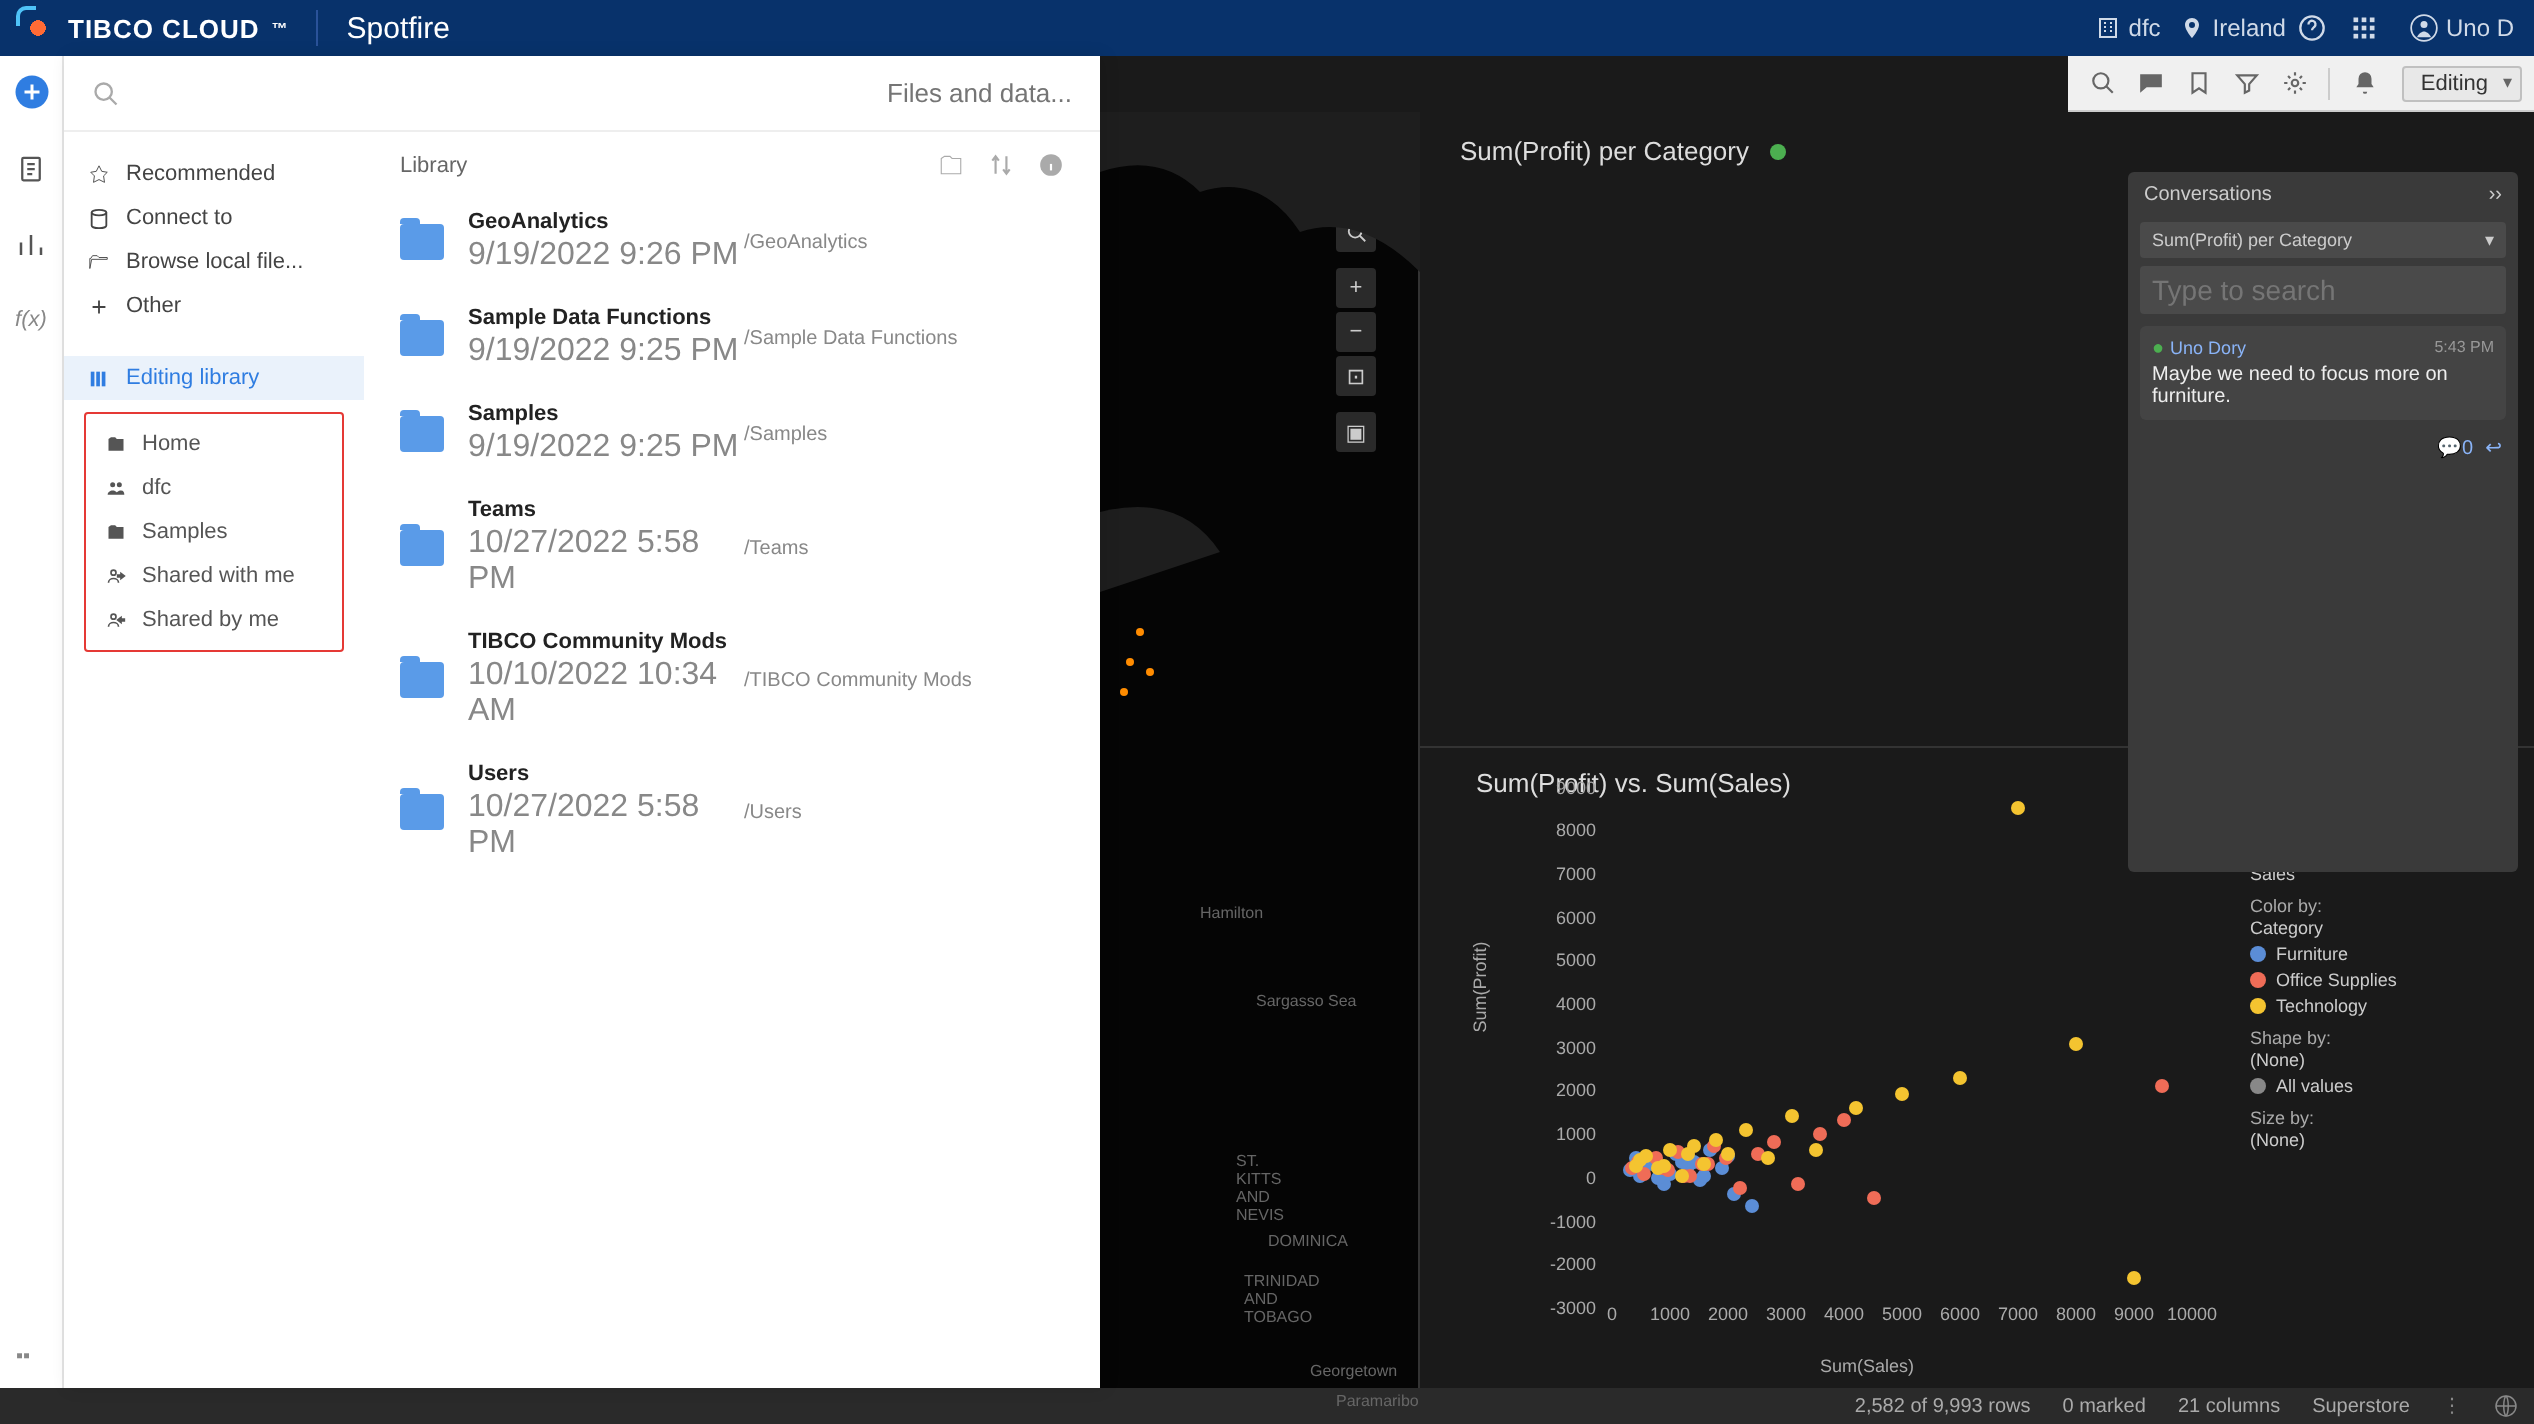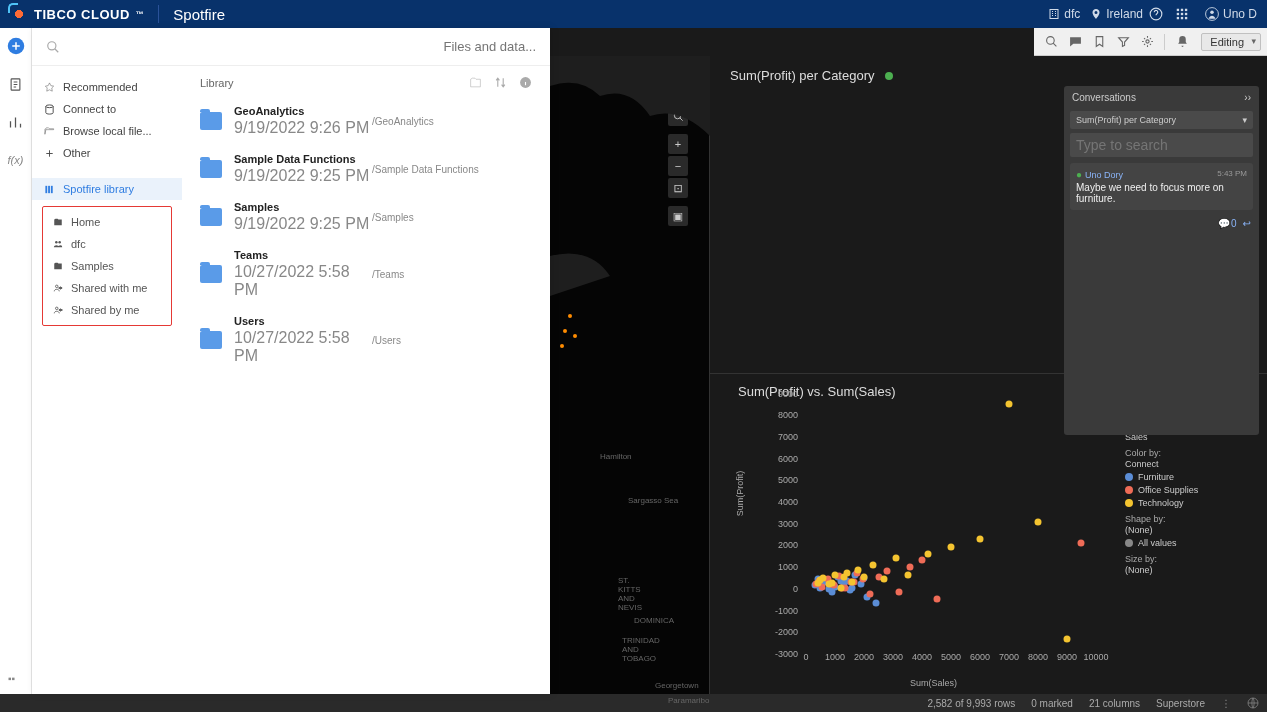--- a/index.html
+++ b/index.html
@@ -208,21 +208,21 @@
             </svg>
             <span>Other</span>
           </div>
         <div style="height:14px"></div>
         <div class="item active">
             <svg width="11" height="11" viewBox="0 0 24 24" fill="currentColor">
               <rect x="3" y="4" width="4" height="16"></rect>
               <rect x="9" y="4" width="4" height="16"></rect>
               <rect x="15" y="4" width="4" height="16"></rect>
             </svg>
-            <span>Spotfire library</span>
+            <span>Editing library</span>
           </div>
         <div class="sub">
           <div class="item">
               <svg width="10" height="10" viewBox="0 0 24 24" fill="currentColor">
                 <path d="M3 6l3-2h5l2 2h8v14H3z"></path>
               </svg>
               <span>Home</span>
             </div>
           <div class="item">
               <svg width="10" height="10" viewBox="0 0 24 24" fill="currentColor">
@@ -303,20 +303,28 @@
               </div>
               <div class="path">/Samples</div>
             </div>
             <div class="row">
               <div class="ficon"></div>
               <div class="meta">
                 <div class="name">Teams</div>
                 <div class="date">10/27/2022 5:58 PM</div>
               </div>
               <div class="path">/Teams</div>
+            </div>
+            <div class="row">
+              <div class="ficon"></div>
+              <div class="meta">
+                <div class="name">TIBCO Community Mods</div>
+                <div class="date">10/10/2022 10:34 AM</div>
+              </div>
+              <div class="path">/TIBCO Community Mods</div>
             </div>
             <div class="row">
               <div class="ficon"></div>
               <div class="meta">
                 <div class="name">Users</div>
                 <div class="date">10/27/2022 5:58 PM</div>
               </div>
               <div class="path">/Users</div>
             </div>
           </div>
@@ -533,21 +541,21 @@
               <div style="left: 90.9091%; transform: translateX(-50%);">10000</div>
             </div>
           <span class="xlabel">Sum(Sales)</span>
         </div>
         <div class="legend">
           <div class="lh">Data table:</div>
           <div class="lv">Superstore</div>
           <div class="lh">Marker by:</div>
           <div class="lv">Sales</div>
           <div class="lh">Color by:</div>
-          <div class="lv">Connect</div>
+          <div class="lv">Category</div>
           <div class="li">
               <span class="ldot" style="background:#5b8dd6"></span>
               <span>Furniture</span>
             </div>
           <div class="li">
               <span class="ldot" style="background:#ef6c57"></span>
               <span>Office Supplies</span>
             </div>
           <div class="li">
               <span class="ldot" style="background:#f4c430"></span>

